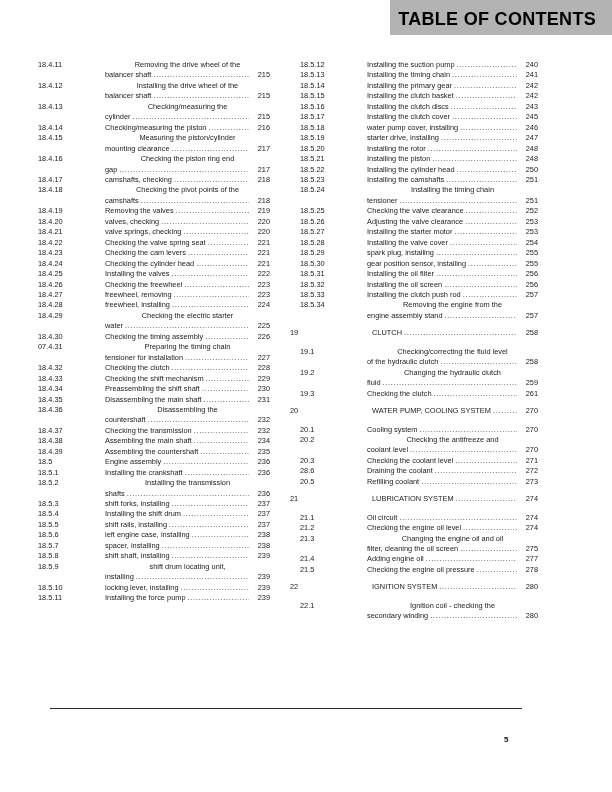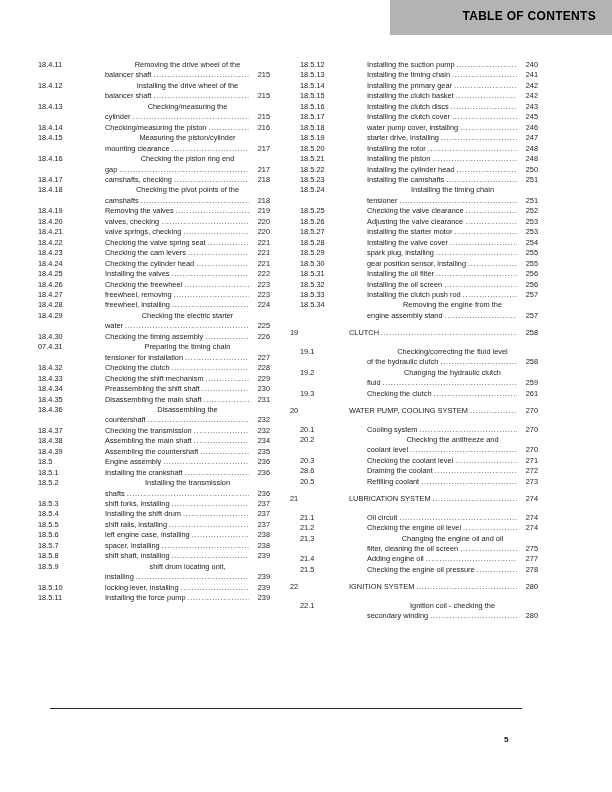--- a/index.html
+++ b/index.html
@@ -23,21 +23,21 @@
     top: 0;
     left: 390px;
     width: 222px;
     height: 35px;
     background: #b3b3b3;
   }
   #header-title {
     position: absolute;
     right: 16px;
     top: 9px;
-    font-size: 12px;
+    font-size: 18px;
     font-weight: bold;
     letter-spacing: 0.3px;
     color: #000000;
     white-space: nowrap;
     text-align: center;
   }
 
   
   #content {
     position: absolute;
@@ -71,21 +71,21 @@
   .entry.chapter .num {
     left: -10px;
     width: 40px;
     font-weight: normal;
   }
   .entry .body {
     margin-left: 67px;
     position: relative;
   }
   .entry.chapter .body {
-    margin-left: 49px;
+    margin-left: 72px;
   }
   
   .leaderline {
     display: flex;
     align-items: baseline;
     width: 100%;
   }
   .leaderline .txt {
     white-space: nowrap;
     flex: 0 0 auto;

